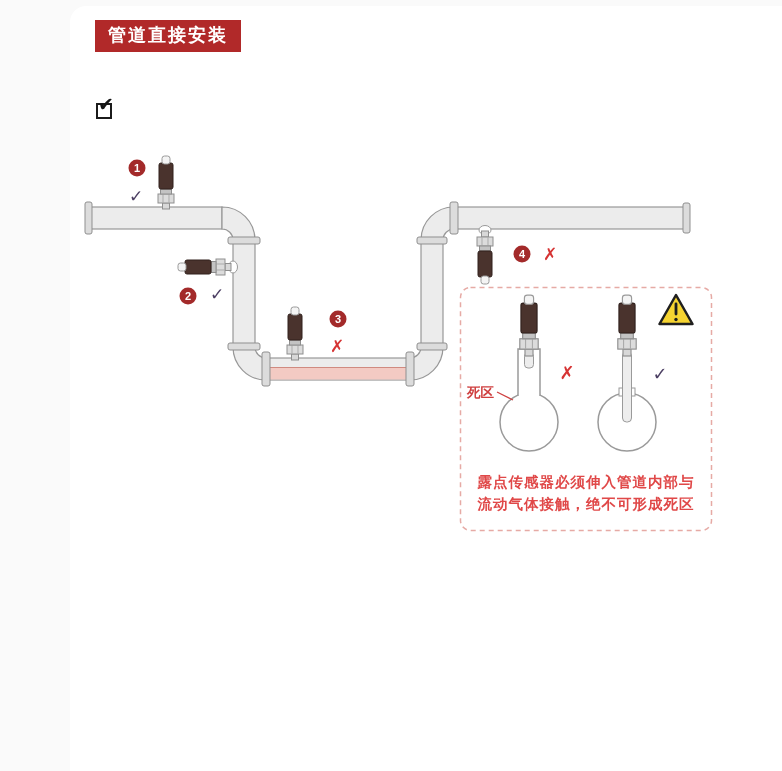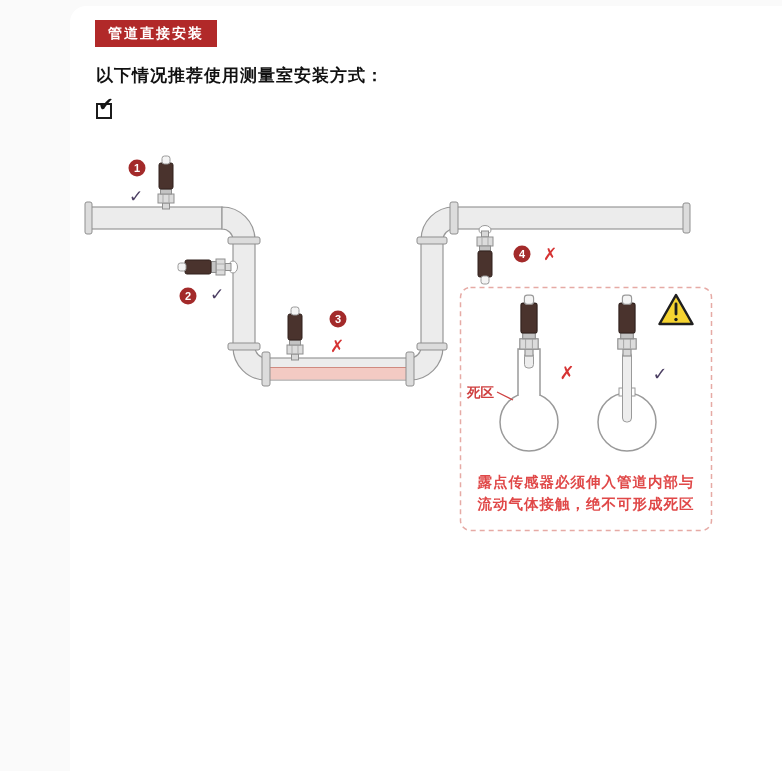--- a/index.html
+++ b/index.html
@@ -11,21 +11,21 @@
     overflow:hidden;
   }
   .page { position:relative; width:782px; height:771px; }
   .card {
     position:absolute; left:70px; top:6px; right:0; bottom:0;
     background:#ffffff; border-top-left-radius:16px;
   }
   .title-badge {
     position:absolute; left:95px; top:20px;
     background:#b12929; color:#ffffff;
-    font-size:14px; font-weight:bold; letter-spacing:2px;
+    font-size:18px; font-weight:bold; letter-spacing:2px;
     padding:5px 13px; line-height:1.2;
   }
   .subtitle {
     position:absolute; left:96px; top:64px;
     font-size:17px; font-weight:bold; color:#111111; letter-spacing:1px;
   }
   .check-row {
     position:absolute; left:96px; top:101px; width:650px;
     display:flex; align-items:flex-start;
     font-size:16px; color:#222222; letter-spacing:0.5px;
@@ -50,21 +50,20 @@
 </head>
 <body>
 
 <div class="page">
   <div class="card"></div>
 
   <div class="title-badge">
     <span>管道直接安装</span>
   </div>
 
-  <div class="subtitle">以下情况推荐使用测量室安装方式：</div>
 
   <div class="check-row">
     <span class="checkbox">
       <span class="tick">✔</span>
     </span>
   </div>
 
   <svg class="diagram" width="782" height="771" viewBox="0 0 782 771">
     <defs>
       <g id="sensor">

